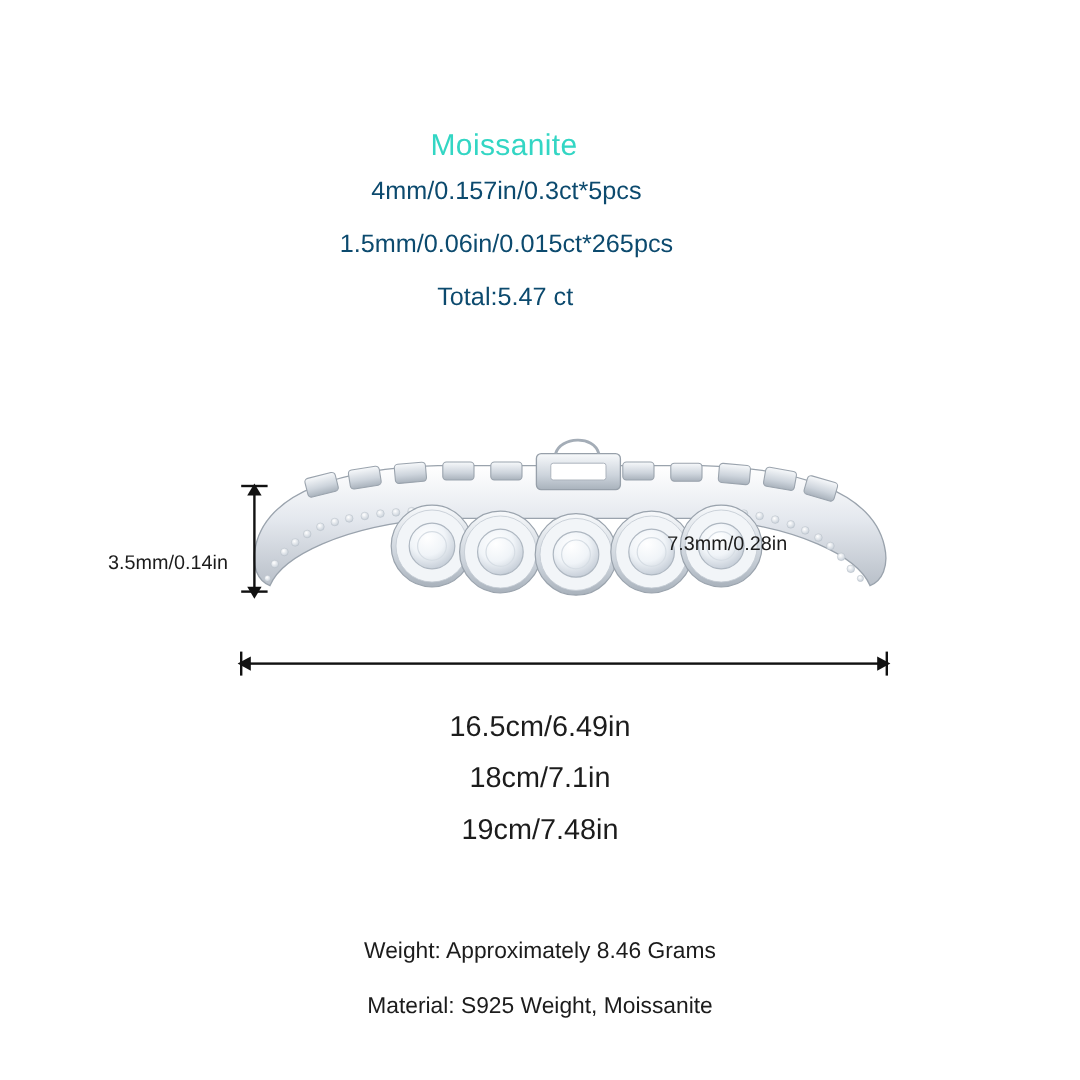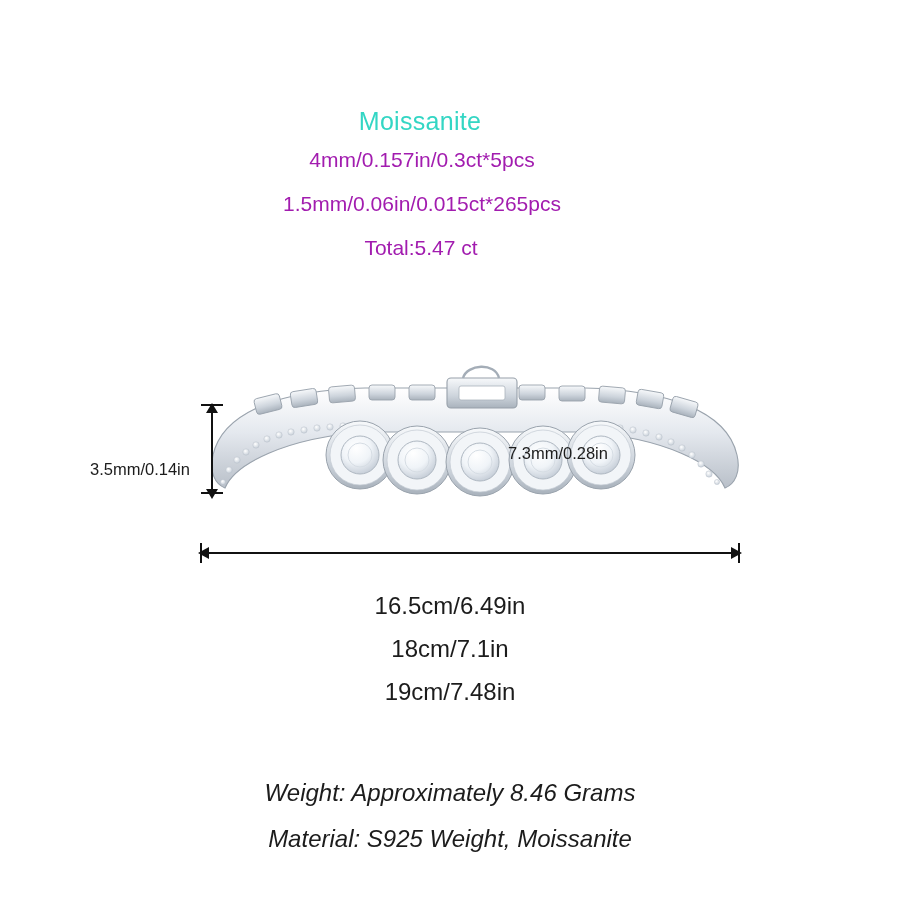--- a/index.html
+++ b/index.html
@@ -31,21 +31,21 @@
   }
   .spec-title {
     color: #33d6c4;
     font-size: 25px;
     line-height: 34px;
     letter-spacing: 0.3px;
   }
   .spec-line {
     font-size: 21px;
     line-height: 44px;
-    color: #a21caf;
+    color: #0c4a6e;
   }
   .spec-line.l1 { padding-left: 4px; }
   .spec-line.l2 { padding-left: 4px; }
   .spec-line.l3 { padding-left: 2px; }
 
   
   .photo-area {
     position: absolute;
     left: 195px;
     top: 360px;
@@ -59,21 +59,21 @@
     font-size: 16.5px;
     color: #1c1c1c;
     white-space: nowrap;
   }
   .label-height {
     left: 90px;
     top: 460px;
     font-size: 16.5px;
   }
   .label-width-inner {
-    left: 508px;
+    left: 556px;
     top: 444px;
     font-size: 16.5px;
   }
 
   .arrow-v {
     position: absolute;
     left: 211px;
     top: 412px;
     width: 2px;
     height: 78px;
@@ -157,24 +157,23 @@
 
   
   .footer {
     position: absolute;
     top: 770px;
     left: 0;
     width: 900px;
     text-align: center;
   }
   .footer-line {
-    font-size: 24px;
+    font-size: 19px;
     line-height: 46px;
     color: #1c1c1c;
-    font-style: italic;
   }
 
   
   svg.bracelet { display: block; }
 </style>
 </head>
 <body>
 
 <div class="page">
 

